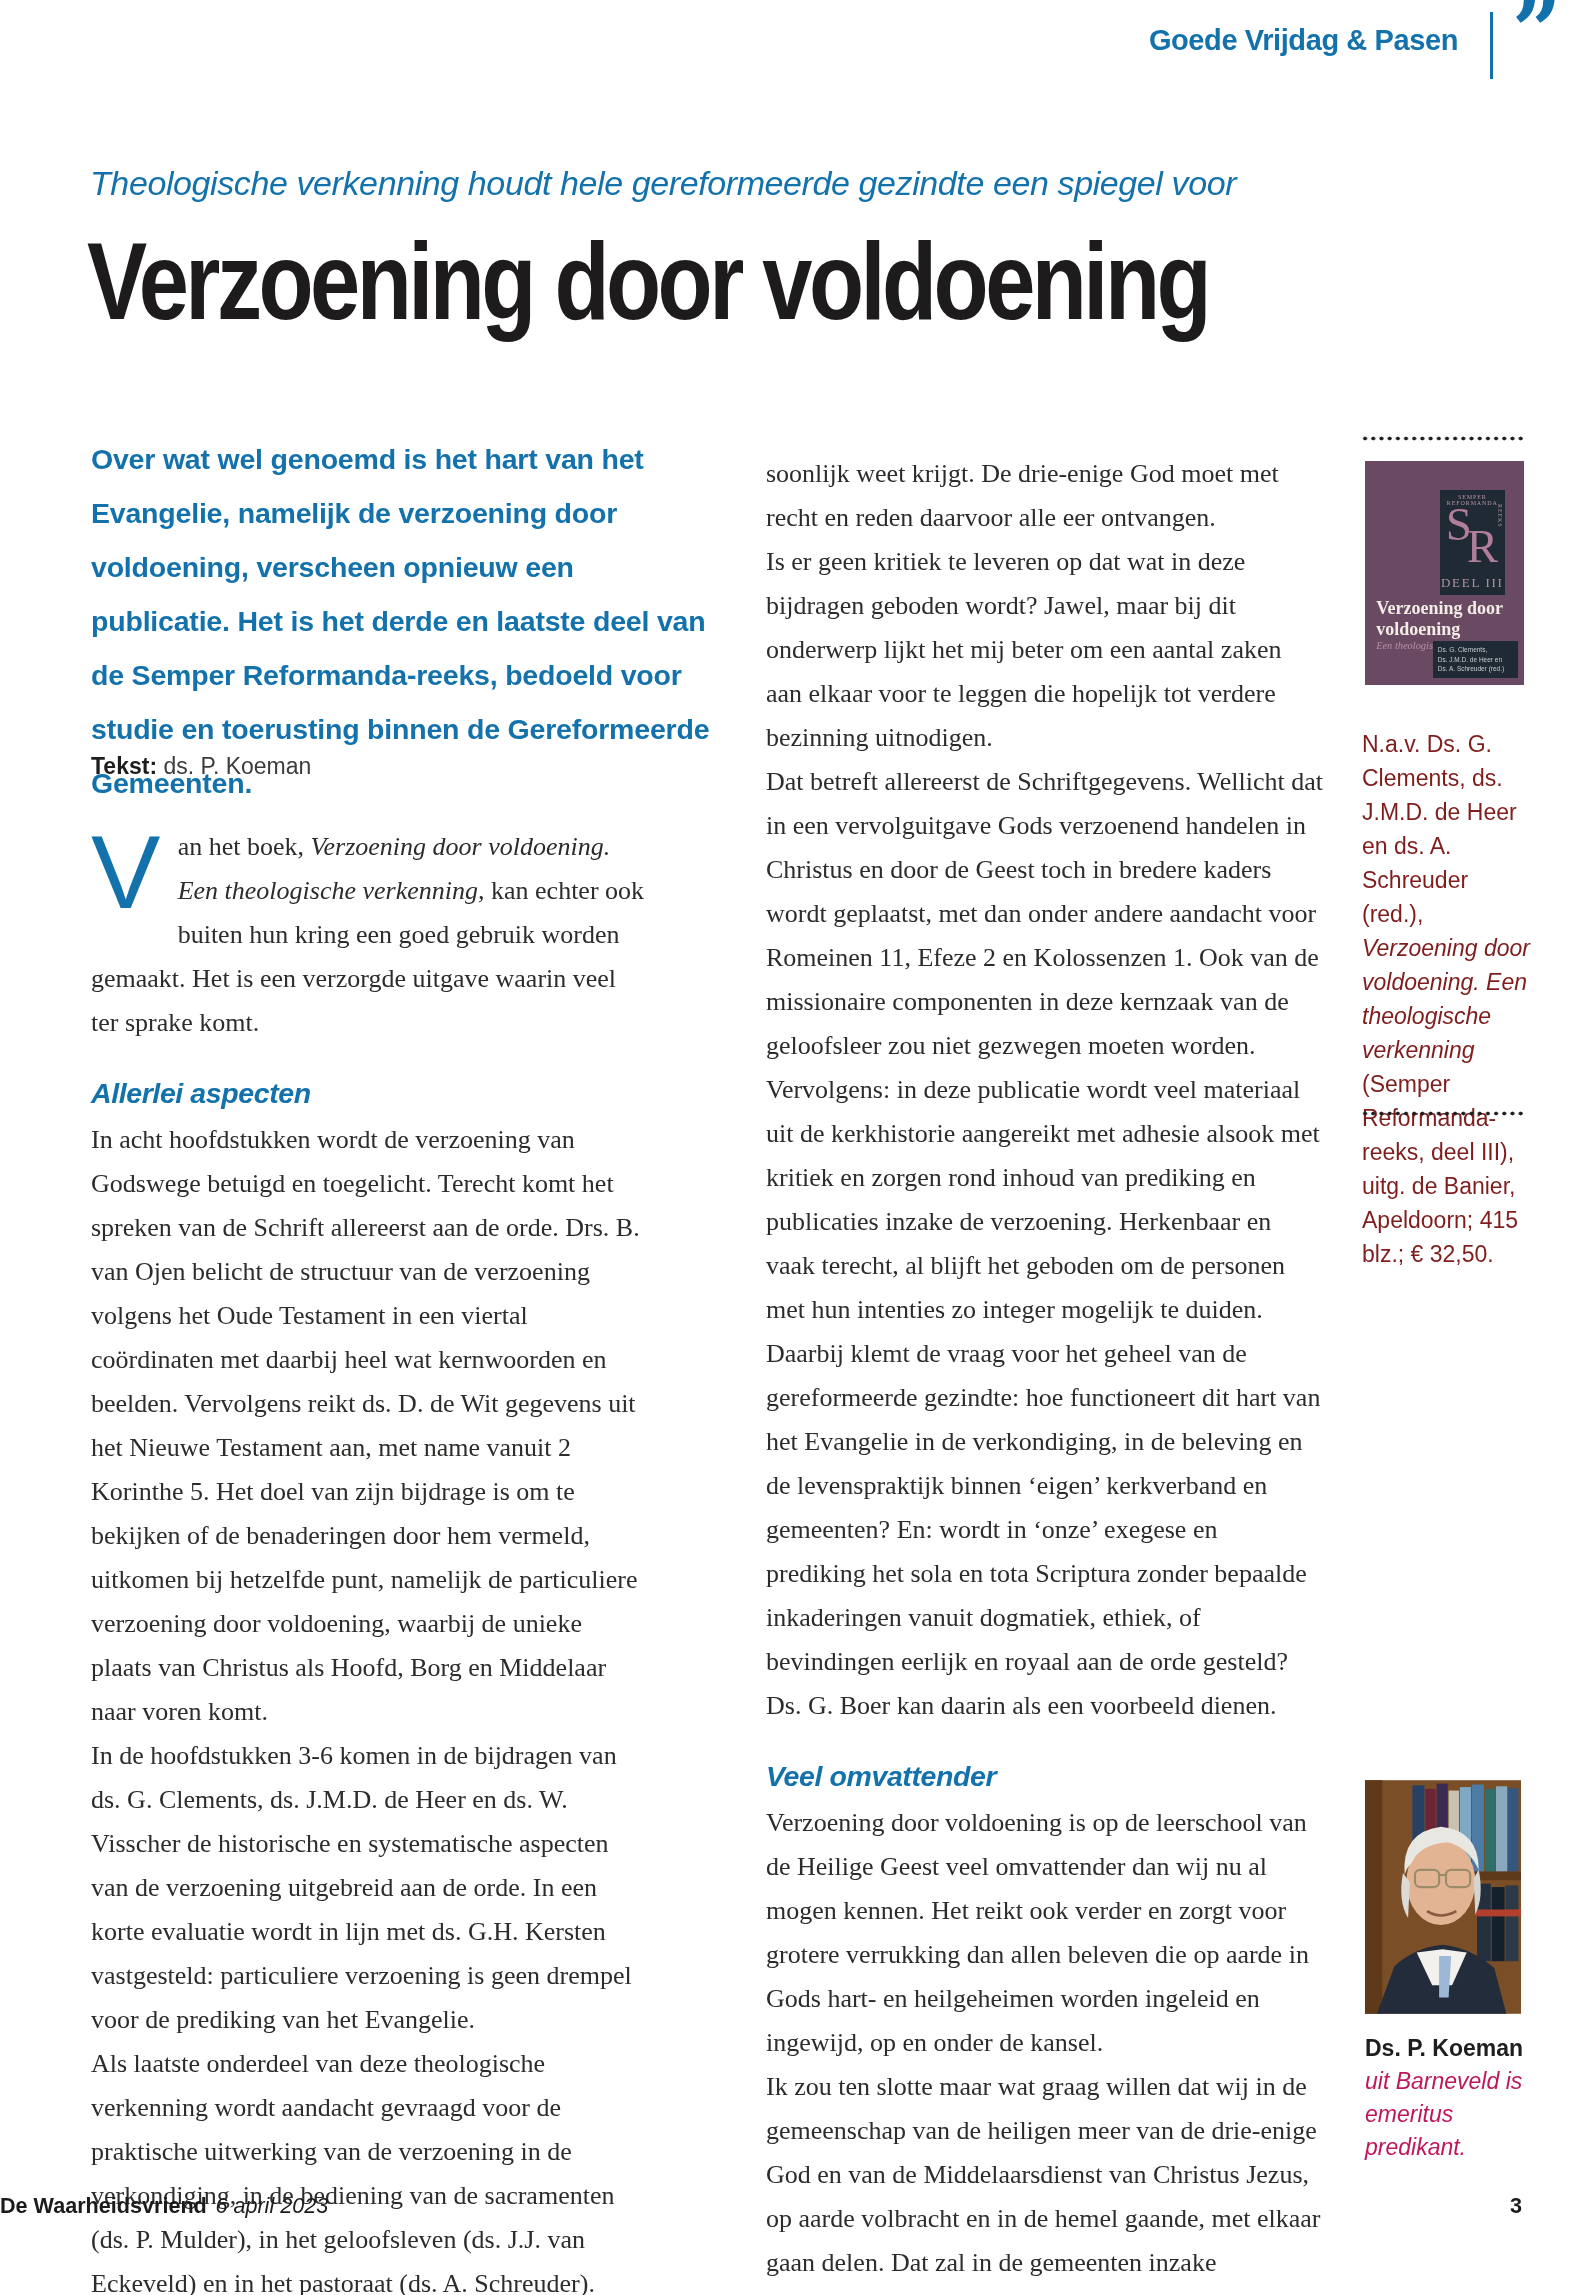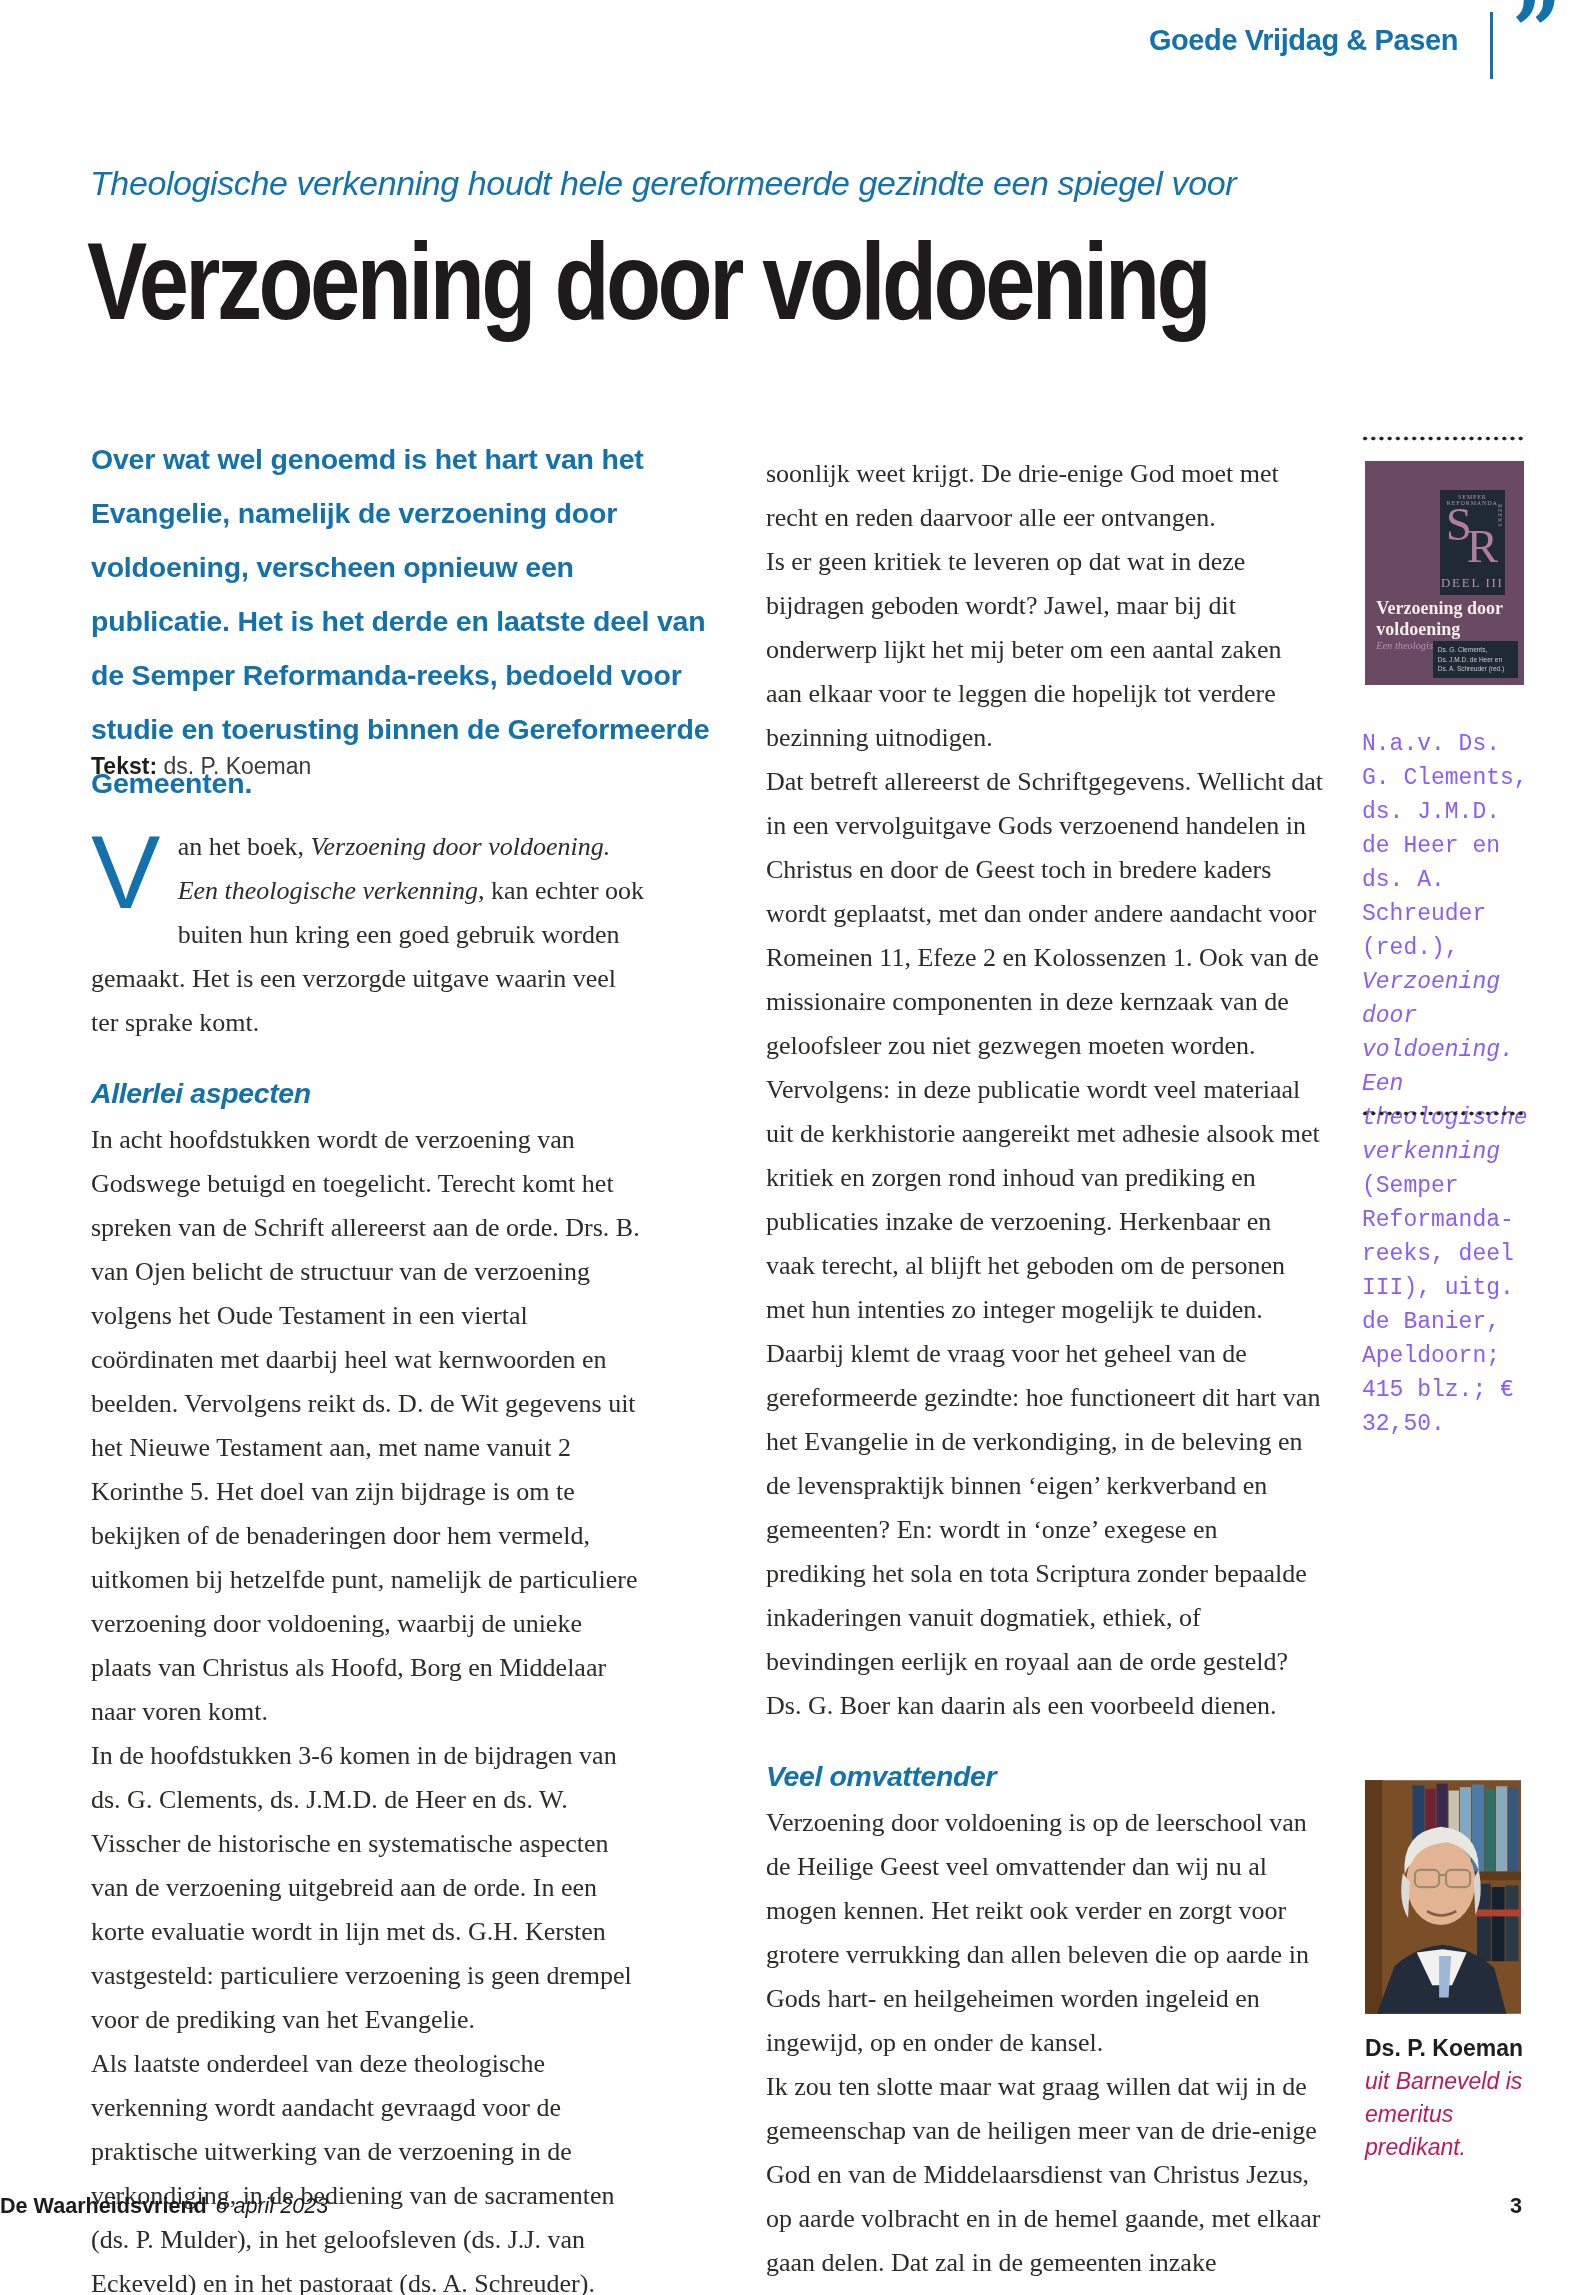--- a/index.html
+++ b/index.html
@@ -67,21 +67,21 @@
   .sr-s,.sr-r{position:absolute;font-family:"Liberation Serif", serif;color:var(--pink);line-height:1;}
   .sr-s{left:6px;top:11.2px;font-size:47px;}
   .sr-r{left:27px;top:33px;font-size:47px;}
   .book-deel{position:absolute;bottom:4.3px;left:0;width:100%;text-align:center;font-size:13px;letter-spacing:1.7px;color:#b592a6;font-family:"Liberation Serif", serif;}
   .book-title{position:absolute;left:7%;top:61%;width:90%;color:#f3ede6;font-family:"Liberation Serif", serif;font-weight:700;font-size:18px;line-height:21px;}
   .book-sub{position:absolute;left:7%;top:80%;width:90%;color:#bb8ea8;font-style:italic;font-size:10.4px;font-family:"Liberation Serif", serif;}
   .book-authors{position:absolute;right:4%;bottom:3%;width:47%;background:var(--navy);color:#c9ccd2;font-size:6.5px;line-height:9.5px;padding:4.3px 5.2px;}
   .book-authors span{display:block;}
   .book-caption{
     position:absolute;left:1362px;top:727px;width:168px;font-size:23px;
-    line-height:34px;color:#8b5cf6;font-family:Liberation Mono, monospace;
+    line-height:34px;color:#7f1d1d;
   }
   .photo{position:absolute;left:1365px;top:1780px;width:156px;height:234px;}
   .photo-caption{position:absolute;left:1365px;top:2032px;width:190px;font-size:23px;line-height:33px;color:#1e1e1e;}
   .photo-caption .nm{font-weight:700;display:block;}
   .photo-caption .ln{font-style:italic;color:#be185d;display:block;}
   
   .footer-center{position:absolute;top:2193px;left:0;width:1592px;font-size:21.6px;color:#1b1b1b;}
   .footer-center .mag{font-weight:700;}
   .footer-center .dt{font-style:italic;margin-left:8.6px;}
   .page-number{position:absolute;top:2193px;left:1510px;font-size:21.6px;font-weight:700;color:#1b1b1b;}

